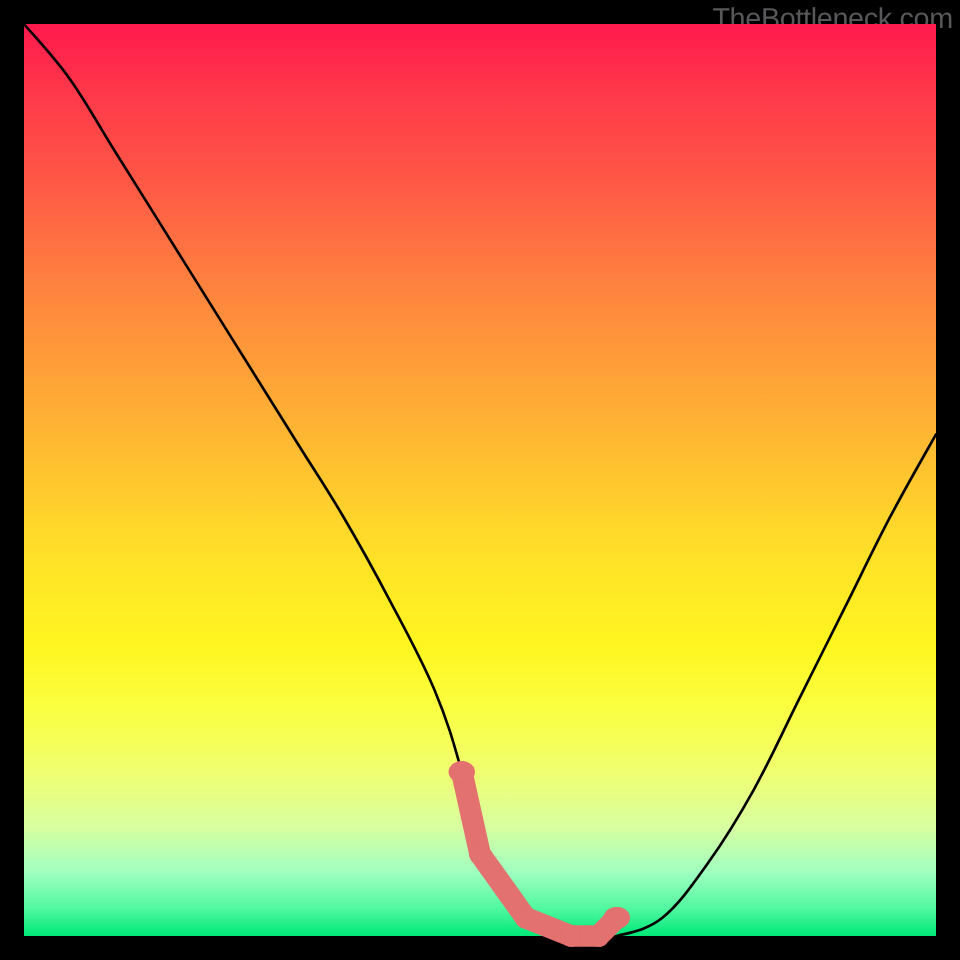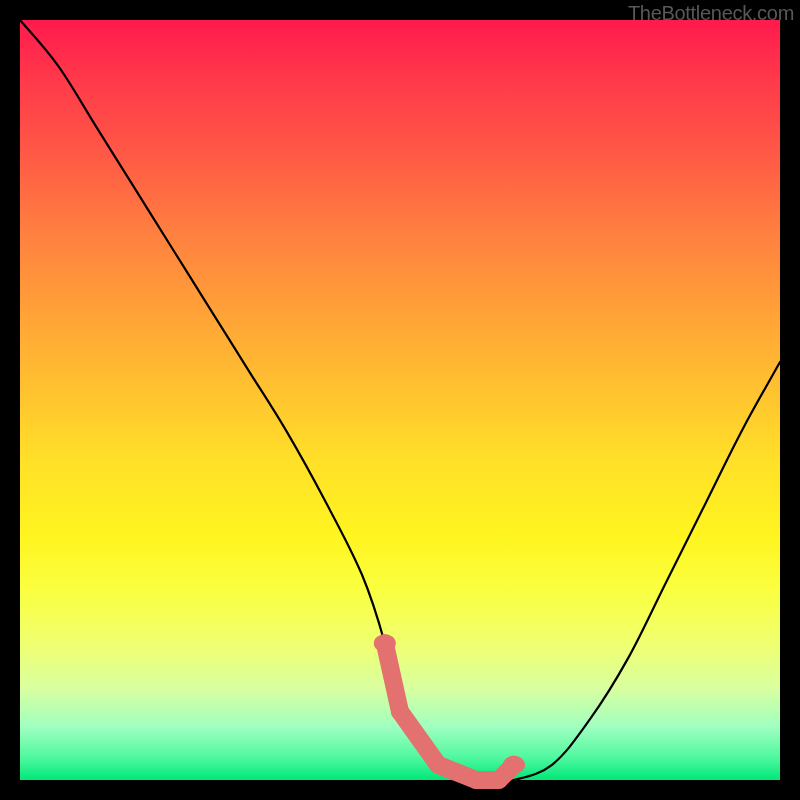--- a/index.html
+++ b/index.html
@@ -31,21 +31,21 @@
       #a0ffc0 93%,
       #50f8a0 97%,
       #00e878 100%
     );
   }
   .watermark {
     position: absolute;
     top: 2px;
     right: 6px;
     font-family: Arial, Helvetica, sans-serif;
-    font-size: 20px;
+    font-size: 24px;
     font-weight: 500;
     color: #58585a;
     letter-spacing: -0.3px;
   }
   svg.curve {
     position: absolute;
     left: 0;
     top: 0;
     width: 760px;
     height: 760px;

